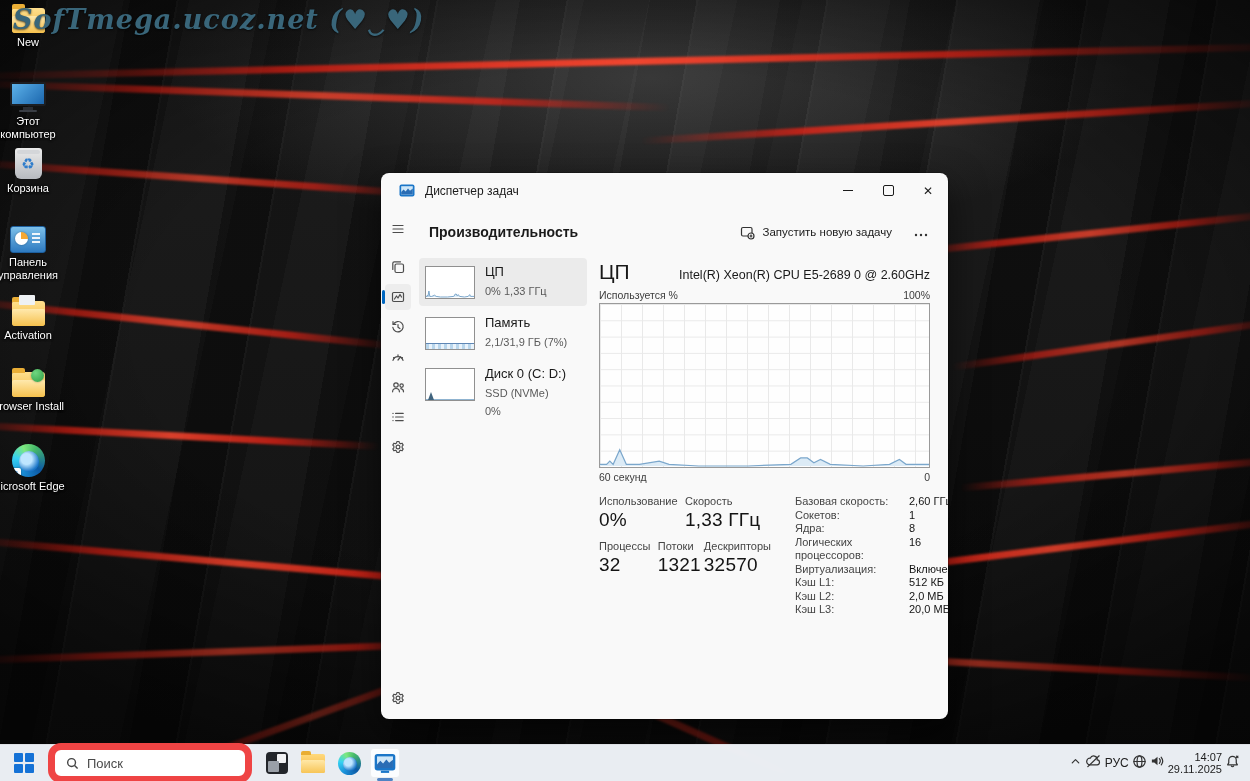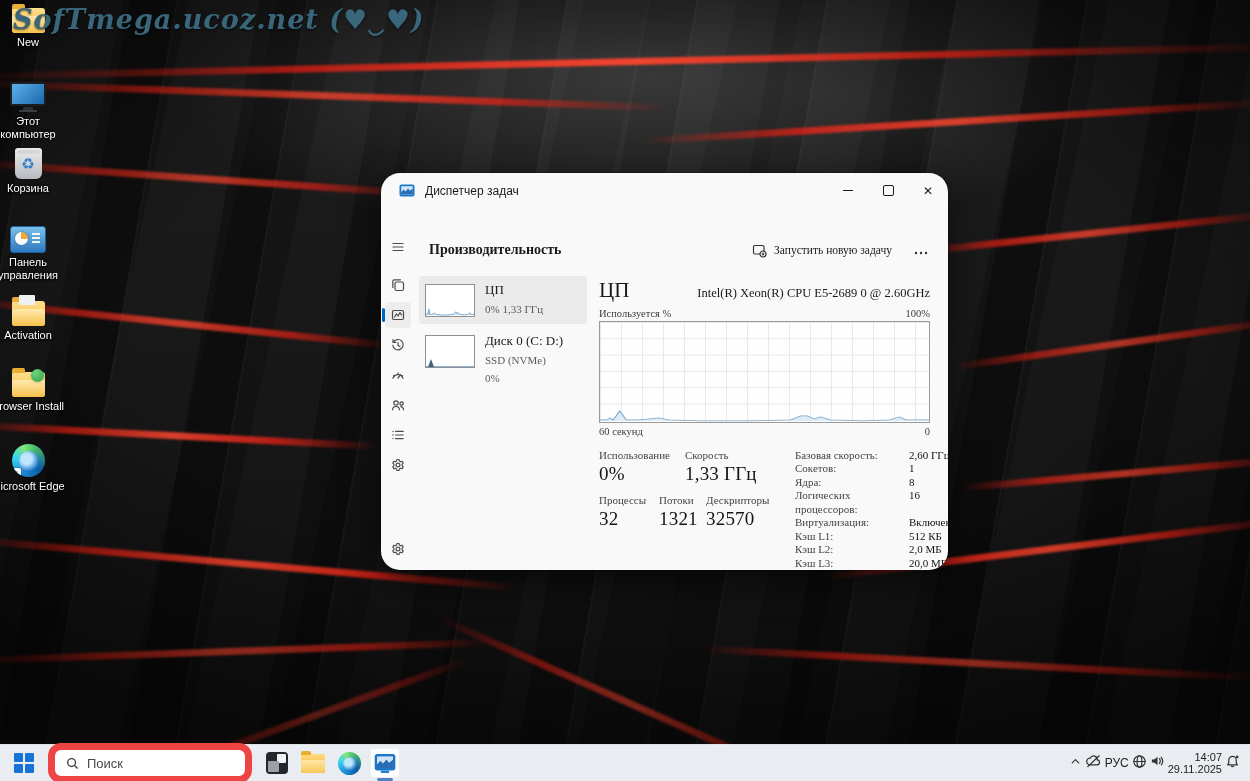--- a/index.html
+++ b/index.html
@@ -39,39 +39,39 @@
   .rbin .rsym{color:#2e7ccb;font-size:15px;line-height:1;}
   .cpanel{width:36px;height:27px;border-radius:3px;background:linear-gradient(#7cc0ea,#2e7ac0);border:1px solid #1d5f9e;box-sizing:border-box;position:relative;}
   .cpanel::before{content:"";position:absolute;left:4px;top:5px;width:13px;height:13px;border-radius:50%;background:conic-gradient(#f7a832 0 95deg,#ffffff 95deg 360deg);box-shadow:0 0 2px rgba(0,0,0,.4);}
   .cpanel::after{content:"";position:absolute;right:5px;top:6px;width:8px;height:11px;
     background:linear-gradient(#fff,#fff) 0 0/8px 2px no-repeat,linear-gradient(#fff,#fff) 0 4px/8px 2px no-repeat,linear-gradient(#fff,#fff) 0 8px/8px 2px no-repeat;opacity:.9;}
   .edge-icon{border-radius:50%;background:conic-gradient(from 130deg,#0c59a4,#1b8fd8 22%,#35d2f2 42%,#7ee87f 58%,#46b96a 72%,#0c59a4);position:relative;overflow:hidden;}
   .edge-icon::after{content:"";position:absolute;left:22%;top:22%;width:62%;height:62%;border-radius:50%;background:radial-gradient(circle at 38% 38%,#bfe6ff 0 30%,#1b76c8 70%,#0c59a4);}
   .shortcut-arrow{position:absolute;left:-2px;bottom:-2px;width:11px;height:11px;background:#fff;border-radius:2px;display:flex;align-items:center;justify-content:center;font-size:8px;color:#1b66ad;box-shadow:0 0 2px rgba(0,0,0,.5);}
 
   
-  .tm-window{position:absolute;left:381px;top:173px;width:567px;height:397px;background:#f9f9f9;border-radius:19px;
-    box-shadow:0 14px 36px rgba(0,0,0,.55),0 0 0 1px rgba(0,0,0,.18);display:flex;flex-direction:column;overflow:hidden;z-index:10;gap:18px;}
+  .tm-window{position:absolute;left:381px;top:173px;width:567px;height:546px;background:#f9f9f9;border-radius:8px;
+    box-shadow:0 14px 36px rgba(0,0,0,.55),0 0 0 1px rgba(0,0,0,.18);display:flex;flex-direction:column;overflow:hidden;z-index:10;}
   .titlebar{height:35px;flex:0 0 auto;display:flex;align-items:center;padding-left:18px;}
   .tb-title{font-size:12px;color:#1b1b1b;margin-left:10px;}
   .tb-controls{margin-left:auto;display:flex;height:100%;}
   .tb-btn{width:40px;height:100%;display:flex;align-items:center;justify-content:center;color:#1b1b1b;}
   .glyph-min{width:10px;height:1px;background:#1b1b1b;}
   .glyph-max{width:9px;height:9px;border:1px solid #1b1b1b;border-radius:2px;}
   .glyph-close{font-size:12px;line-height:1;}
   .tm-body{flex:1;display:flex;min-height:0;}
   .rail{width:34px;flex:0 0 auto;display:flex;flex-direction:column;align-items:center;padding-top:6px;box-sizing:border-box;}
   .rail-btn{width:26px;height:26px;margin:2px 0;border-radius:4px;display:flex;align-items:center;justify-content:center;position:relative;}
   .rail-btn svg{stroke:#4c4c4c;fill:none;stroke-width:1.2;stroke-linecap:round;stroke-linejoin:round;}
   .rail-btn.selected{background:#ededed;}
   .rail-btn.selected::before{content:"";position:absolute;left:-3px;top:6px;width:3px;height:14px;border-radius:2px;background:#0067c0;}
   .rail-hamburger{margin-bottom:10px;}
   .rail-spacer{flex:1;}
   .rail-gear{margin-bottom:8px;}
-  .content{flex:1;display:flex;flex-direction:column;min-width:0;font-family:Liberation Serif, serif;}
+  .content{flex:1;display:flex;flex-direction:column;min-width:0;}
   .header-row{height:40px;flex:0 0 auto;display:flex;align-items:center;padding:4px 14px 0 14px;}
   .page-title{font-size:14px;font-weight:700;color:#1a1a1a;}
   .run-task{margin-left:auto;display:flex;align-items:center;gap:7px;font-size:11.5px;color:#1b1b1b;padding:5px 8px;border-radius:4px;}
   .run-task svg{stroke:#333;fill:none;stroke-width:1.2;}
   .more-btn{margin-left:8px;padding:4px 6px;border-radius:4px;}
   .main-split{flex:1;display:flex;min-height:0;padding:6px 18px 0 4px;}
   .perf-list{width:168px;flex:0 0 auto;}
   .perf-item{display:flex;gap:10px;padding:6px 6px 7px 6px;border-radius:4px;margin-bottom:3px;align-items:flex-start;}
   .perf-item.selected{background:#ebebeb;}
   .thumb{width:48px;height:31px;border:1px solid #909090;background:#fff;position:relative;flex:0 0 auto;margin-top:2px;overflow:hidden;}
@@ -313,20 +313,27 @@
                   <path id="thumb-fill" fill="#dcebf6" stroke="none" d="M0.0,29.4 L1.0,29.4 L1.4,28.2 L1.9,29.4 L2.9,24.0 L3.8,29.4 L5.8,29.4 L8.6,28.2 L10.1,29.4 L14.4,30.0 L21.6,30.0 L27.8,29.4 L29.3,27.0 L30.2,27.0 L31.2,28.8 L32.2,27.6 L33.6,29.4 L38.4,30.0 L42.2,29.4 L43.7,27.6 L44.6,29.4 L48.0,29.4 L48,30 L0,30 Z"></path>
                     <path id="thumb-line" fill="none" stroke="#7ba7cc" stroke-width="1" d="M0.0,29.4 L1.0,29.4 L1.4,28.2 L1.9,29.4 L2.9,24.0 L3.8,29.4 L5.8,29.4 L8.6,28.2 L10.1,29.4 L14.4,30.0 L21.6,30.0 L27.8,29.4 L29.3,27.0 L30.2,27.0 L31.2,28.8 L32.2,27.6 L33.6,29.4 L38.4,30.0 L42.2,29.4 L43.7,27.6 L44.6,29.4 L48.0,29.4"></path>
                 </svg>
               </div>
               <div>
                 <div class="perf-name">ЦП</div>
                 <div class="perf-sub">0%  1,33 ГГц</div>
               </div>
             </div>
             <div class="perf-item">
+              <div class="thumb thumb-mem"></div>
+              <div>
+                <div class="perf-name">Память</div>
+                <div class="perf-sub">2,1/31,9 ГБ (7%)</div>
+              </div>
+            </div>
+            <div class="perf-item">
               <div class="thumb thumb-disk"></div>
               <div>
                 <div class="perf-name">Диск 0 (C: D:)</div>
                 <div class="perf-sub">SSD (NVMe)</div>
                 <div class="perf-sub">0%</div>
               </div>
             </div>
           </div>
 
           <div class="detail">

